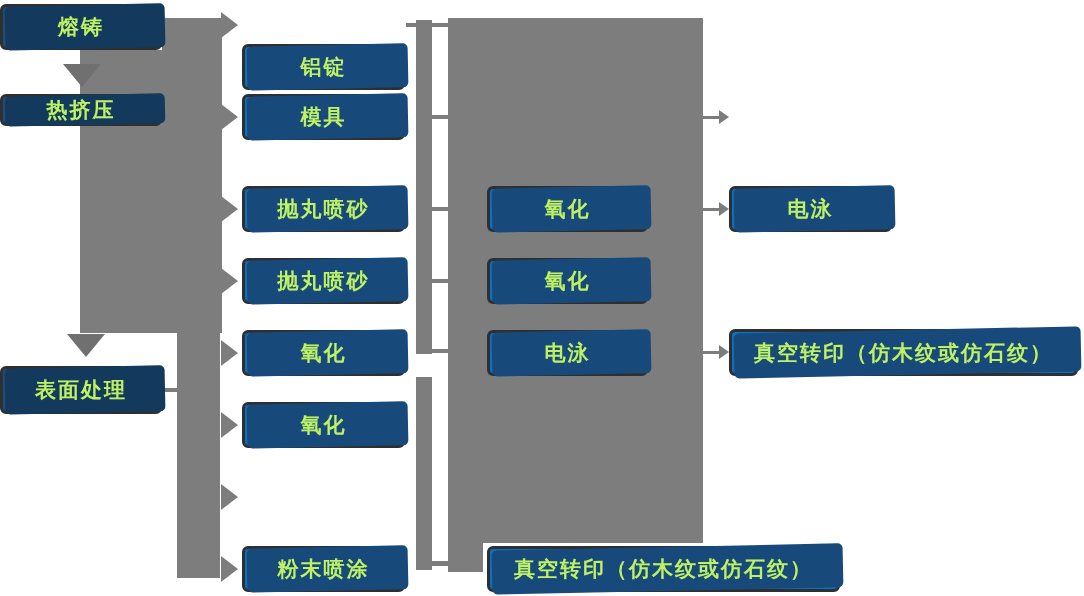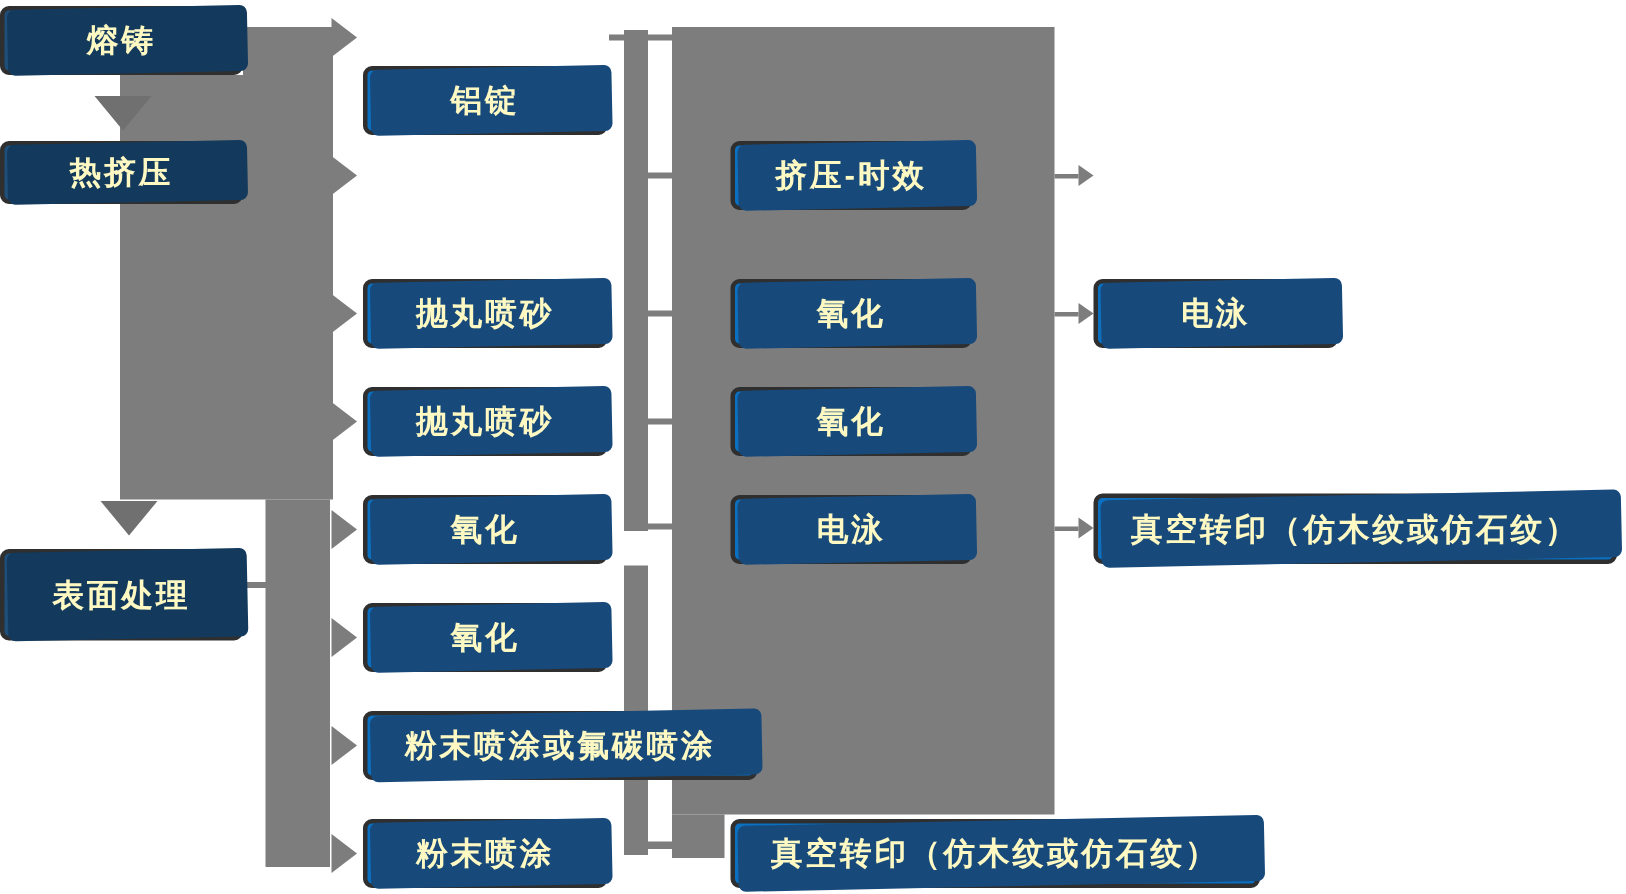--- a/index.html
+++ b/index.html
@@ -23,21 +23,21 @@
   
   .arrow-down{position:absolute;width:0;height:0;z-index:1;
     border-left:19px solid transparent;border-right:19px solid transparent;
     border-top:23px solid #707070;}
   
   .node{
     position:absolute;z-index:2;
     display:flex;align-items:center;justify-content:center;
     box-sizing:border-box;
     border:3px solid #2f2f2f;border-radius:6px;
-    color:#fef9c3;font-size:21px;font-weight:600;letter-spacing:2px;
+    color:#bef264;font-size:21px;font-weight:600;letter-spacing:2px;
     text-align:center;white-space:nowrap;
   }
   .node::before{
     content:"";position:absolute;z-index:-1;
     left:-2px;right:-2px;top:-2px;bottom:-2px;
     border-radius:5px;
     transform:rotate(-1.2deg) translateX(4px);
   }
   .node.process{background:#0b70c0;}
   .node.process::before{background:#17497b;}
@@ -72,29 +72,28 @@
     <div class="arrow-right" style="left: 221px; top: 340px;"></div>
     <div class="arrow-right" style="left: 221px; top: 412px;"></div>
     <div class="arrow-right" style="left: 221px; top: 484px;"></div>
     <div class="arrow-right" style="left: 221px; top: 556px;"></div>
     <div class="arrow-right-small" style="left: 719px; top: 110px;"></div>
     <div class="arrow-right-small" style="left: 719px; top: 202px;"></div>
     <div class="arrow-right-small" style="left: 719px; top: 345px;"></div>
     <div class="arrow-down" style="left: 63px; top: 64px;"></div>
     <div class="arrow-down" style="left: 67px; top: 334px;"></div>
     <div class="node stage" style="left: 0px; top: 4px; width: 162px; height: 46px;">熔铸</div>
-    <div class="node stage" style="left: 0px; top: 94px; width: 162px; height: 42px;">热挤压</div>
-    <div class="node stage" style="left: 0px; top: 366px; width: 162px; height: 61px;">表面处理</div>
+    <div class="node stage" style="left: 0px; top: 94px; width: 162px; height: 32px;">热挤压</div>
+    <div class="node stage" style="left: 0px; top: 366px; width: 162px; height: 48px;">表面处理</div>
     <div class="node process" style="left: 242px; top: 4px; width: 163px; height: 46px; margin-top: 40px;">铝锭</div>
+    <div class="node process" style="left: 242px; top: 94px; width: 163px; height: 46px;">模具</div>
     <div class="node process" style="left: 242px; top: 186px; width: 163px; height: 46px;">抛丸喷砂</div>
     <div class="node process" style="left: 242px; top: 258px; width: 163px; height: 46px;">抛丸喷砂</div>
     <div class="node process" style="left: 242px; top: 330px; width: 163px; height: 46px;">氧化</div>
     <div class="node process" style="left: 242px; top: 402px; width: 163px; height: 46px;">氧化</div>
-    <div class="node process" style="left: 242px; top: 474px; width: 263px; height: 46px;">粉末喷涂或氟碳喷涂</div>
     <div class="node process" style="left: 242px; top: 546px; width: 163px; height: 46px;">粉末喷涂</div>
-    <div class="node process" style="left: 487px; top: 94px; width: 161px; height: 46px;">挤压-时效</div>
     <div class="node process" style="left: 487px; top: 186px; width: 161px; height: 46px;">氧化</div>
     <div class="node process" style="left: 487px; top: 258px; width: 161px; height: 46px;">氧化</div>
     <div class="node process" style="left: 487px; top: 330px; width: 161px; height: 46px;">电泳</div>
     <div class="node process" style="left: 487px; top: 546px; width: 353px; height: 46px;">真空转印（仿木纹或仿石纹）</div>
     <div class="node process" style="left: 729px; top: 186px; width: 163px; height: 46px;">电泳</div>
     <div class="node process" style="left: 729px; top: 329px; width: 349px; height: 47px;">真空转印（仿木纹或仿石纹）</div>
   </div>
 
 </body></html>

